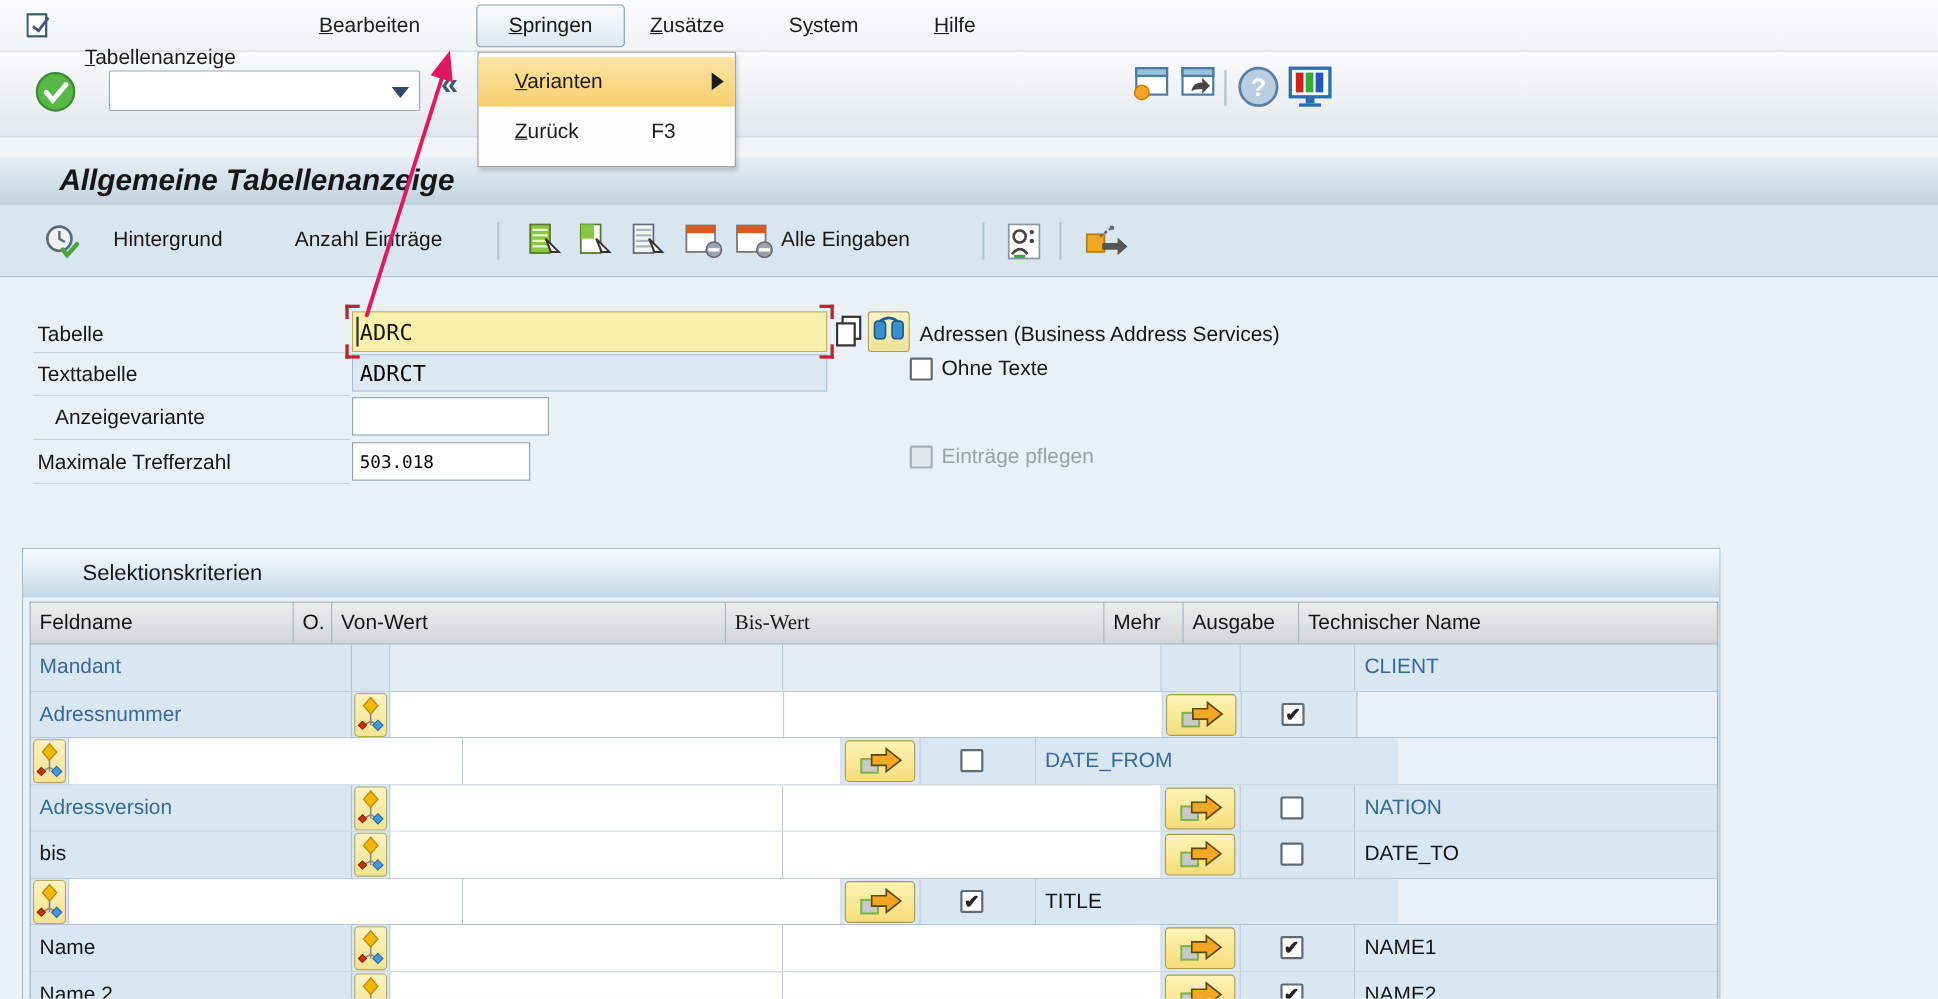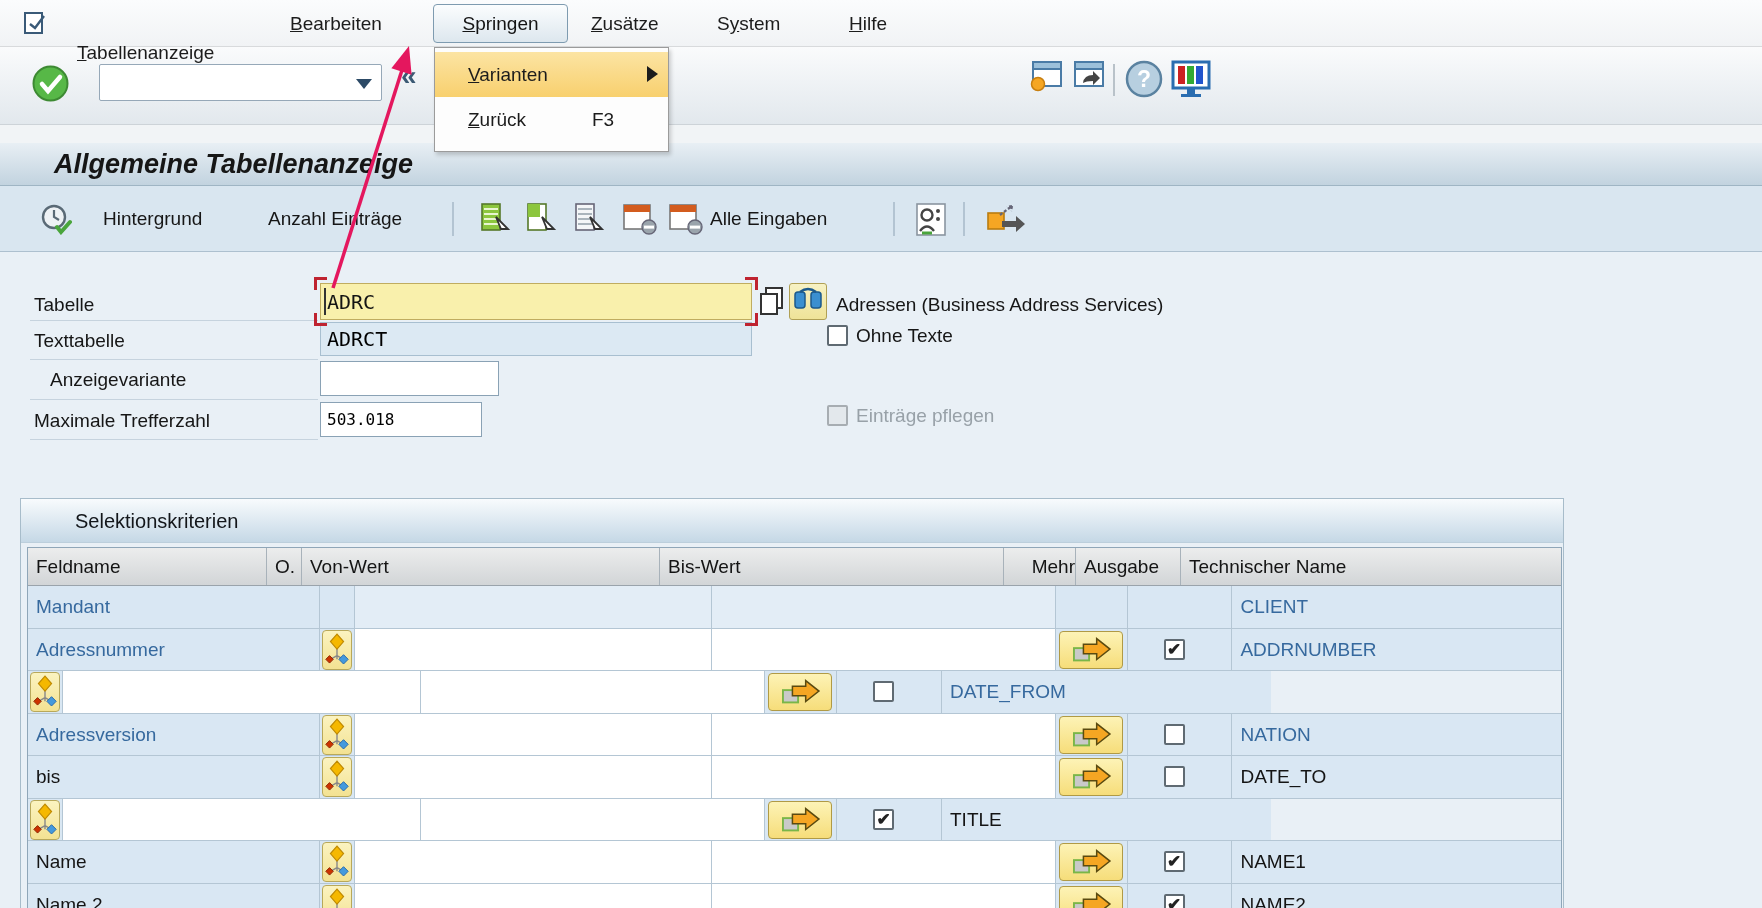--- a/index.html
+++ b/index.html
@@ -259,22 +259,22 @@
   <div class="groupbox"></div>
   <div class="groupband">
     <div class="g">Selektionskriterien</div>
   </div>
 
   <div class="seltable">
     <div class="thead" id="thead">
         <div class="th" style="width: 239px;">Feldname</div>
         <div class="th" style="width: 35px;">O.</div>
         <div class="th" style="width: 358px;">Von-Wert</div>
-        <div class="th" style="width: 344px;">Bis-Wert</div>
-        <div class="th" style="width: 72px; text-align: right;">Mehr</div>
+        <div class="th" style="width: 344px; font-family: Liberation Serif, serif;">Bis-Wert</div>
+        <div class="th" style="width: 72px;">Mehr</div>
         <div class="th" style="width: 105px;">Ausgabe</div>
         <div class="th" style="width: 329px; border-right: none;">Technischer Name</div>
       </div>
     <div id="tbody">
         <div class="trow">
           <div class="td" style="width:292px">
             <div class="txt keyblue">Mandant</div>
           </div>
           <div class="td" style="width:35px"></div>
           <div class="td soft" style="width:358px"></div>
@@ -304,23 +304,20 @@
             <input class="cellin" value="" style="">
           </div>
           <div class="td" style="width:72px">
             <svg class="mehr-btn" viewBox="0 0 64 38">
               <rect x="14" y="17" width="16" height="13" fill="#c9c9c9" stroke="#7ab648" stroke-width="2"></rect>
               <path d="M24 13 h14 v-6 l14 11 l-14 11 v-6 h-14 z" fill="#f5a623" stroke="#5a4a10" stroke-width="1.6"></path>
             </svg>
           </div>
           <div class="td" style="width:105px">
             <div class="cb aus-cb">✔</div>
-          </div>
-          <div class="td" style="width:329px; border-right:none">
-            <div class="txt keyblue">ADDRNUMBER</div>
           </div>
         </div>
         <div class="trow">
           <div class="td" style="width:35px">
             <svg class="opt-btn" viewBox="0 0 30 40">
               <path d="M15 16 L15 30 M15 26 L8 30 M15 26 L22 30" stroke="#888" stroke-width="1.5" fill="none"></path>
               <path d="M15 3 L22 11 L15 19 L8 11 Z" fill="#f5b800" stroke="#c08a00" stroke-width="1.3"></path>
               <path d="M7 26 L11 30 L7 34 L3 30 Z" fill="#cc3300" stroke="#8a2200" stroke-width="1"></path>
               <path d="M22 25 L27 30 L22 35 L17 30 Z" fill="#4499dd" stroke="#2266aa" stroke-width="1"></path>
             </svg>

